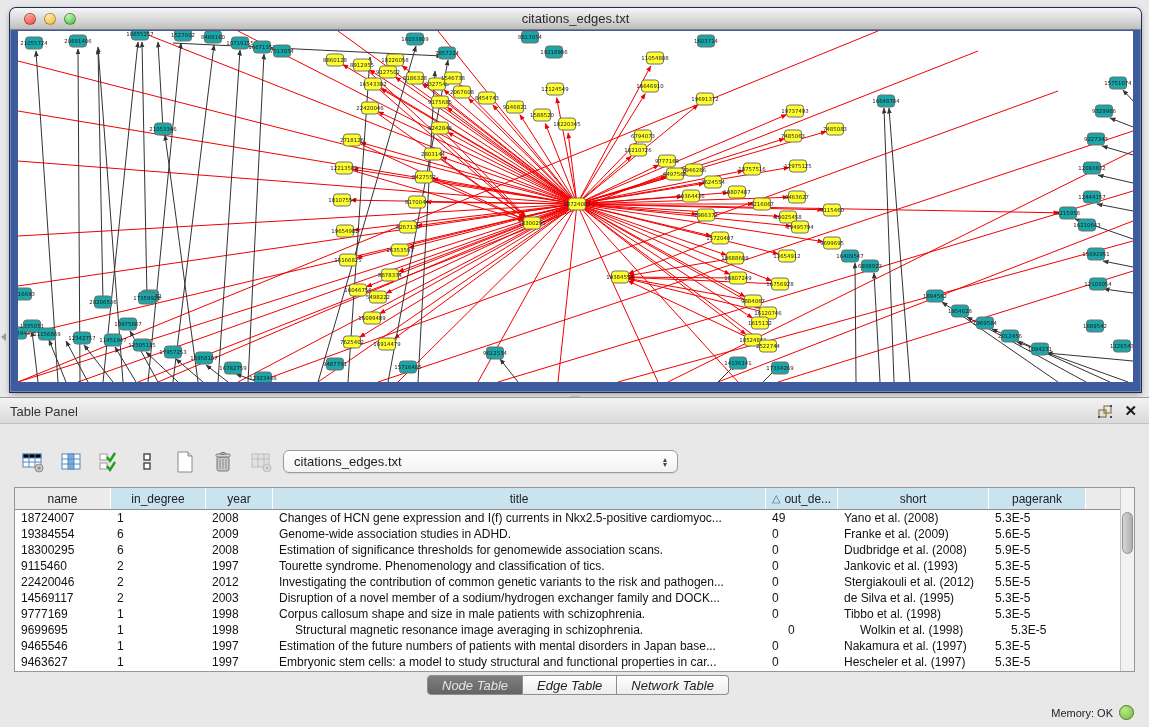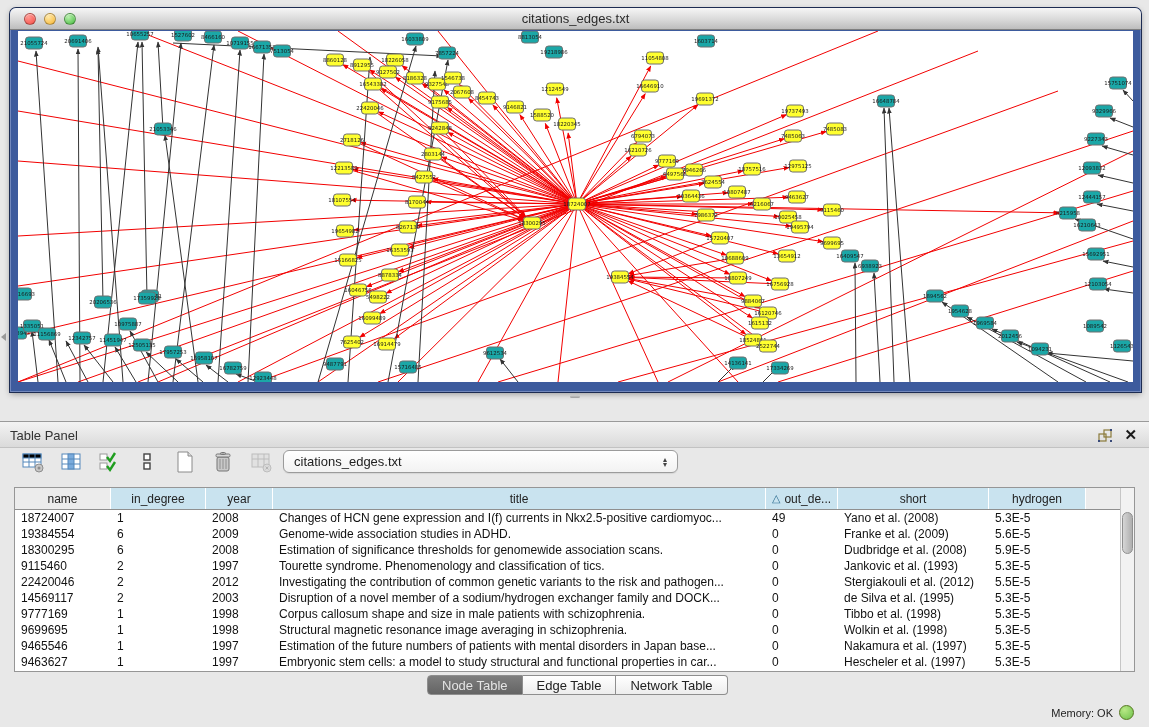--- a/index.html
+++ b/index.html
@@ -32,21 +32,21 @@
                font-size:13px; color:#2a2a2a; }
   .canvas {
     position:absolute; left:8px; top:23px; width:1115px; height:351px;
     background:#ffffff; overflow:hidden;
   }
   .canvas svg { display:block; }
   
   .panel-header {
     position:absolute; left:0; top:397px; width:1149px; height:27px;
     background:linear-gradient(#f3f3f3,#dadada);
-    border-top:1px solid #9a9a9a; border-bottom:1px solid #c2c2c2;margin-top:24px;
+    border-top:1px solid #9a9a9a; border-bottom:1px solid #c2c2c2;
   }
   .panel-title { position:absolute; left:10px; top:6px; font-size:13px; color:#333; }
   .panel-float { position:absolute; right:36px; top:6px; width:16px; height:16px; cursor:default; }
   .panel-close { position:absolute; right:12px; top:4px; font-size:15px; font-weight:bold;
                  color:#1a1a1a; cursor:default; line-height:18px; }
   .toolbar { position:absolute; left:20px; top:446px; height:32px; display:flex;
              align-items:center; gap:12px; }
   .tb-icon { width:26px; height:26px; display:flex; align-items:center; justify-content:center; }
   .fx { font-family:"DejaVu Serif", serif; font-style:italic; font-size:13px; color:#222; }
   .net-select {
@@ -72,21 +72,21 @@
   .th .sort-tri { color:#2f6f91; margin-right:4px; font-size:11px; }
   .trow { display:flex; height:16px; font-size:12px; color:#111; align-items:center; }
   .td { padding-left:6px; overflow:hidden; white-space:nowrap; }
   .vscroll { position:absolute; right:0; top:0; bottom:0; width:14px;
              background:#f2f2f2; border-left:1px solid #c6c6c6; }
   .vthumb { position:absolute; left:1px; right:1px; top:24px; height:42px;
             border-radius:6px; border:1px solid #8f8f8f;
             background:linear-gradient(90deg,#d6d6d6,#aeaeae); }
   
   .tabs { position:absolute; left:427px; top:675px; height:20px; display:flex;
-          font-size:13px; }
+          font-size:13px;font-style:italic; }
   .tab { padding:0 14px; display:flex; align-items:center;
          background:linear-gradient(#ffffff,#ededed);
          border:1px solid #8e8e8e; border-left:none; color:#222; cursor:default; }
   .tab:first-child { border-left:1px solid #8e8e8e; border-radius:4px 0 0 4px; }
   .tab:last-child { border-radius:0 4px 4px 0; }
   .tab.selected { background:linear-gradient(#7e7e7e,#646464); color:#e4e4e4; }
   
   .mem-label { position:absolute; right:36px; top:707px; font-size:11px; color:#222; }
   .mem-dot { position:absolute; right:15px; top:705px; width:15px; height:15px;
              border-radius:50%; border:1px solid #56771f;
@@ -874,21 +874,21 @@
         <span>title</span>
       </div>
       <div class="th" style="width: 72px;">
         <span class="sort-tri">△</span>
         <span>out_de...</span>
       </div>
       <div class="th" style="width: 151px;">
         <span>short</span>
       </div>
       <div class="th" style="width: 97px;">
-        <span>hydrogen</span>
+        <span>pagerank</span>
       </div>
       <div class="th plain" style="width: 36px;"></div>
     </div>
   <div id="tbody">
       <div class="trow">
         <div class="td" style="width: 96px;">18724007</div>
         <div class="td" style="width: 95px;">1</div>
         <div class="td" style="width: 67px;">2008</div>
         <div class="td" style="width: 493px;">Changes of HCN gene expression and I(f) currents in Nkx2.5-positive cardiomyoc...</div>
         <div class="td" style="width: 72px;">49</div>
@@ -946,21 +946,21 @@
         <div class="td" style="width: 67px;">1998</div>
         <div class="td" style="width: 493px;">Corpus callosum shape and size in male patients with schizophrenia.</div>
         <div class="td" style="width: 72px;">0</div>
         <div class="td" style="width: 151px;">Tibbo et al. (1998)</div>
         <div class="td" style="width: 97px;">5.3E-5</div>
       </div>
       <div class="trow">
         <div class="td" style="width: 96px;">9699695</div>
         <div class="td" style="width: 95px;">1</div>
         <div class="td" style="width: 67px;">1998</div>
-        <div class="td" style="width: 493px;">Structural magnetic resonance image averaging in schizophrenia.</div>
+        <div class="td" style="width: 493px; margin-left: 16px;">Structural magnetic resonance image averaging in schizophrenia.</div>
         <div class="td" style="width: 72px;">0</div>
         <div class="td" style="width: 151px;">Wolkin et al. (1998)</div>
         <div class="td" style="width: 97px;">5.3E-5</div>
       </div>
       <div class="trow">
         <div class="td" style="width: 96px;">9465546</div>
         <div class="td" style="width: 95px;">1</div>
         <div class="td" style="width: 67px;">1997</div>
         <div class="td" style="width: 493px;">Estimation of the future numbers of patients with mental disorders in Japan base...</div>
         <div class="td" style="width: 72px;">0</div>

